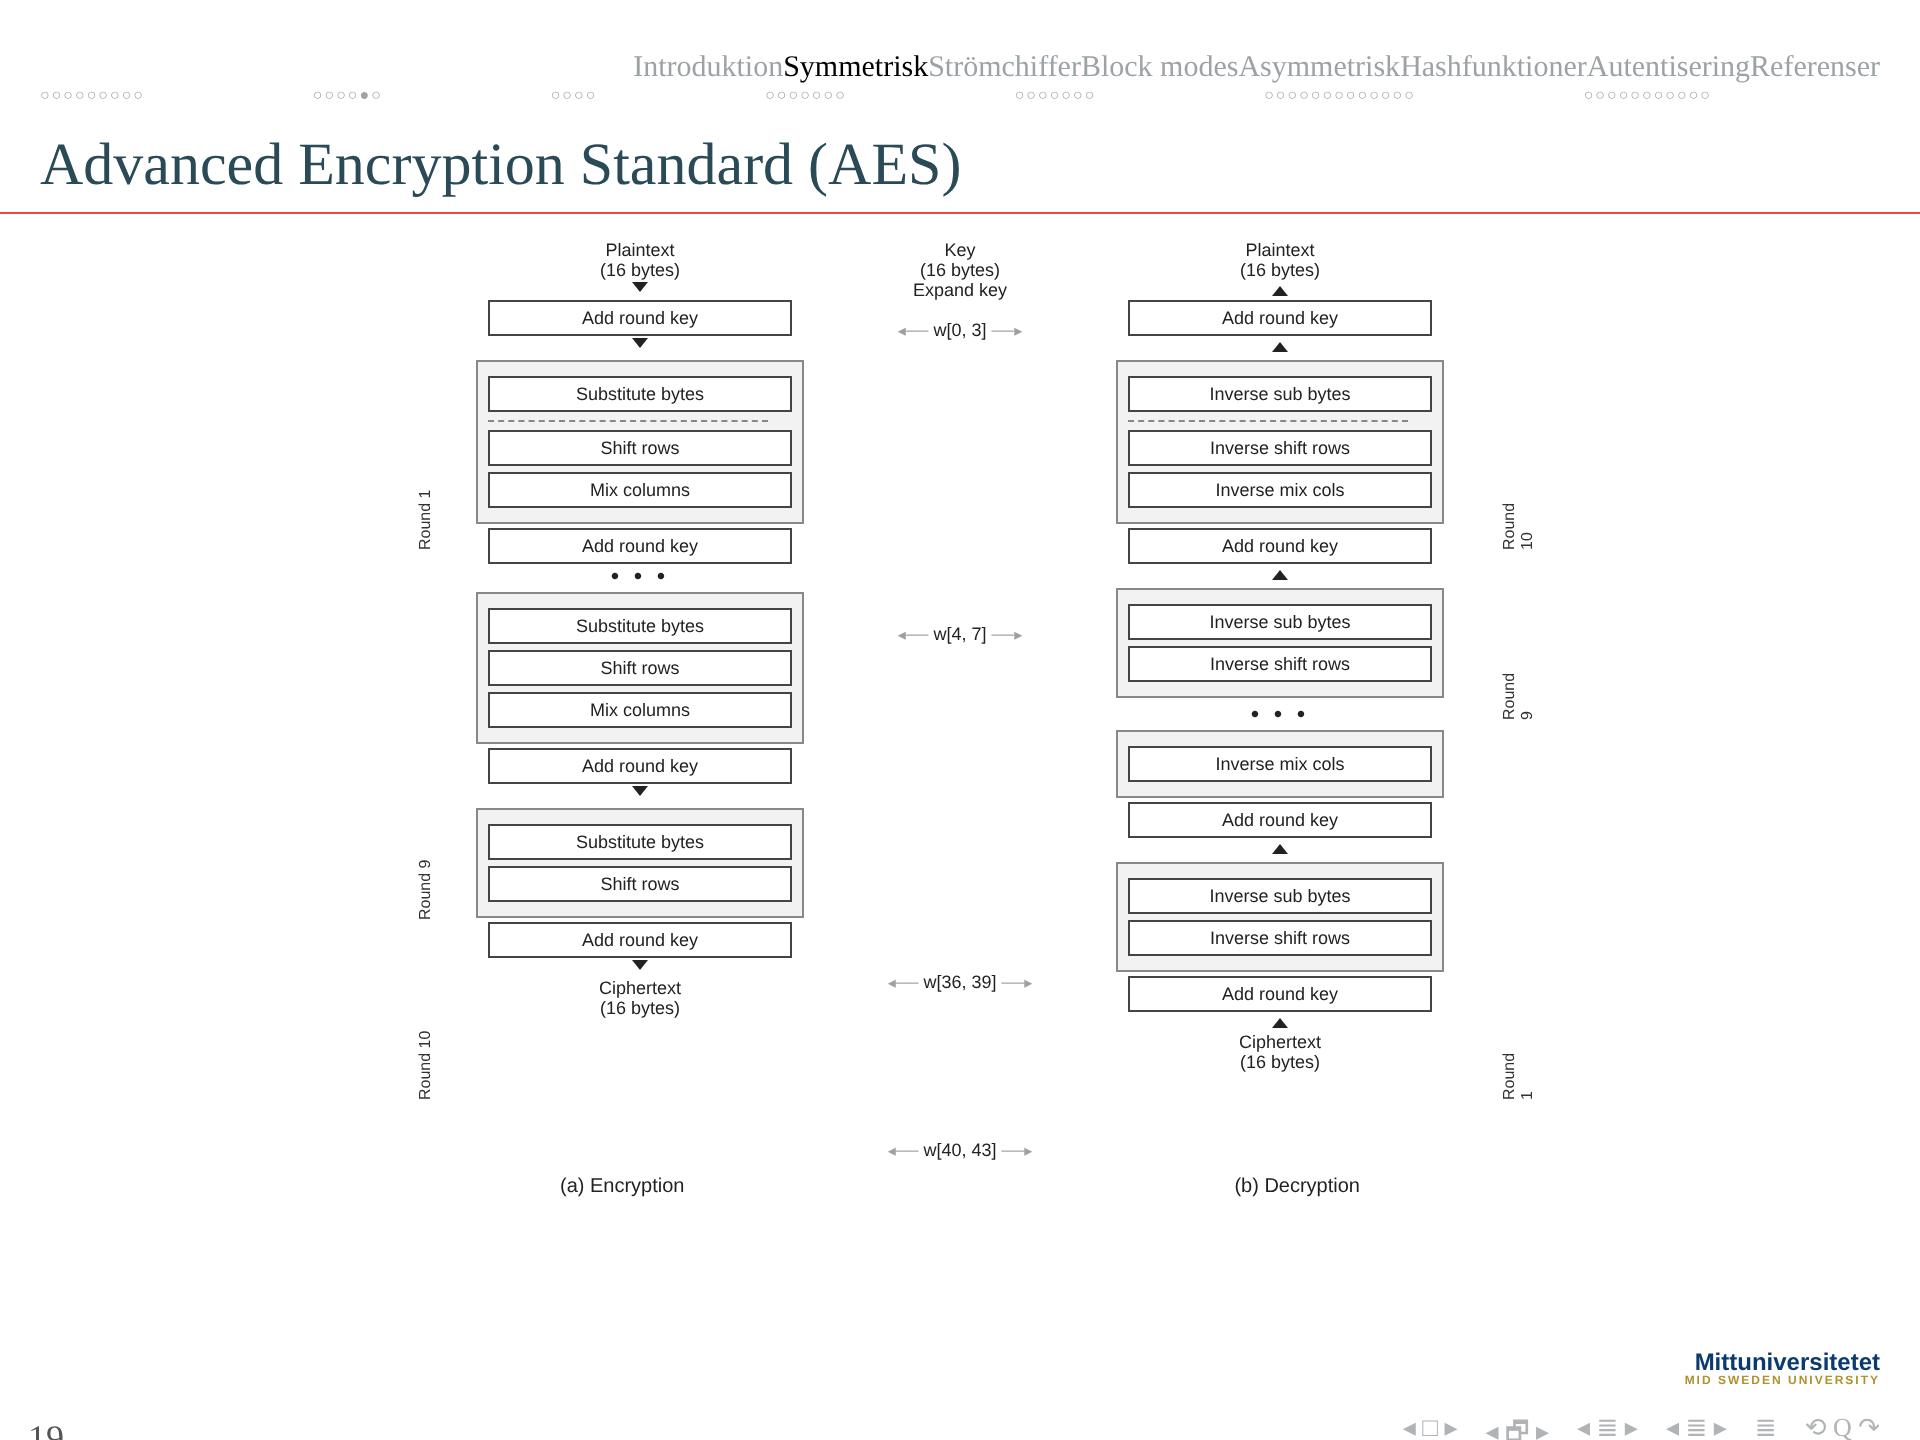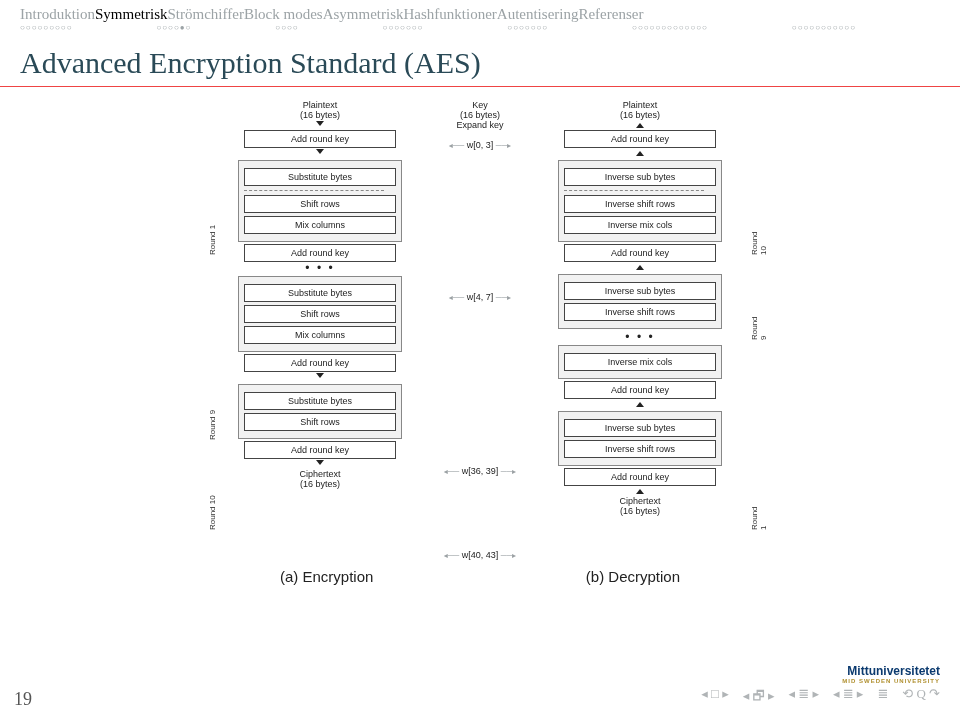--- a/index.html
+++ b/index.html
@@ -7,24 +7,25 @@
     padding: 0;
     width: 960px;
     height: 720px;
     font-family: Georgia, 'Times New Roman', serif;
     background: #fff;
     color: #222;
     overflow: hidden;
   }
   .tabs {
     display: flex;
-    justify-content: flex-start;
+    justify-content: flex-end;
     padding: 6px 20px 0 20px;
     font-size: 15px;
     color: #585c5f;
+    margin-top: 20px;
   }
   .tab {
     color: #9ca3a6;
     white-space: nowrap;
   }
   .tab.active { color: #000000; }
   .dotrow {
     display: flex;
     justify-content: space-between;
     padding: 0 20px 10px 20px;
@@ -125,29 +126,29 @@
     text-align: center;
     font-family: Georgia, serif;
     font-size: 16px;
     margin-top: 6px;
     color: #222;
   }
   .subcap {
     display: flex;
     justify-content: space-between;
     font-family: Arial, sans-serif;
-    font-size: 15px;
+    font-size: 10px;
     padding: 2px 60px 0 60px;
     color: #222;
   }
 
   .logo {
     position: absolute;
     right: 20px;
-    bottom: 36px;
+    bottom: 46px;
     font-family: Arial, sans-serif;
     font-size: 12px;
     color: #0b3a6f;
     font-weight: 700;
     text-align: right;
   }
   .logo .sub {
     display:block;
     font-size: 6px;
     letter-spacing: 1px;

